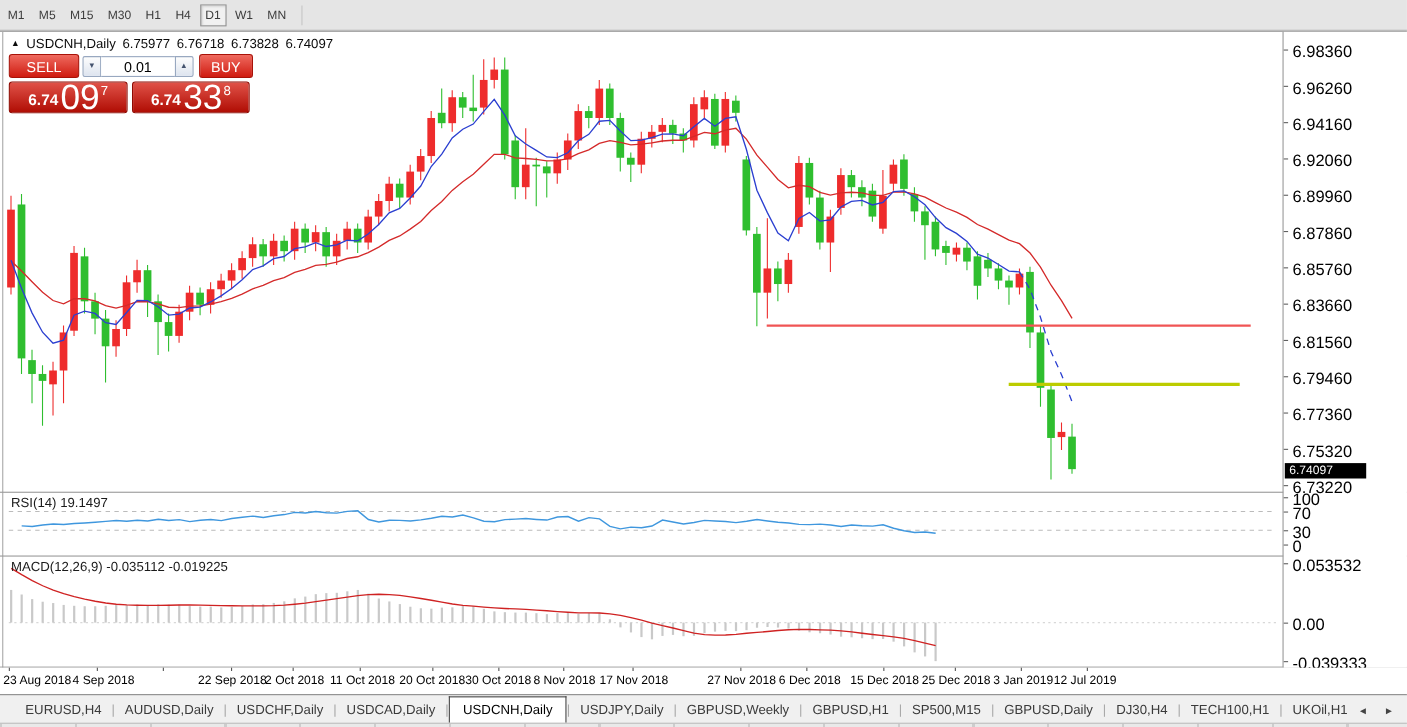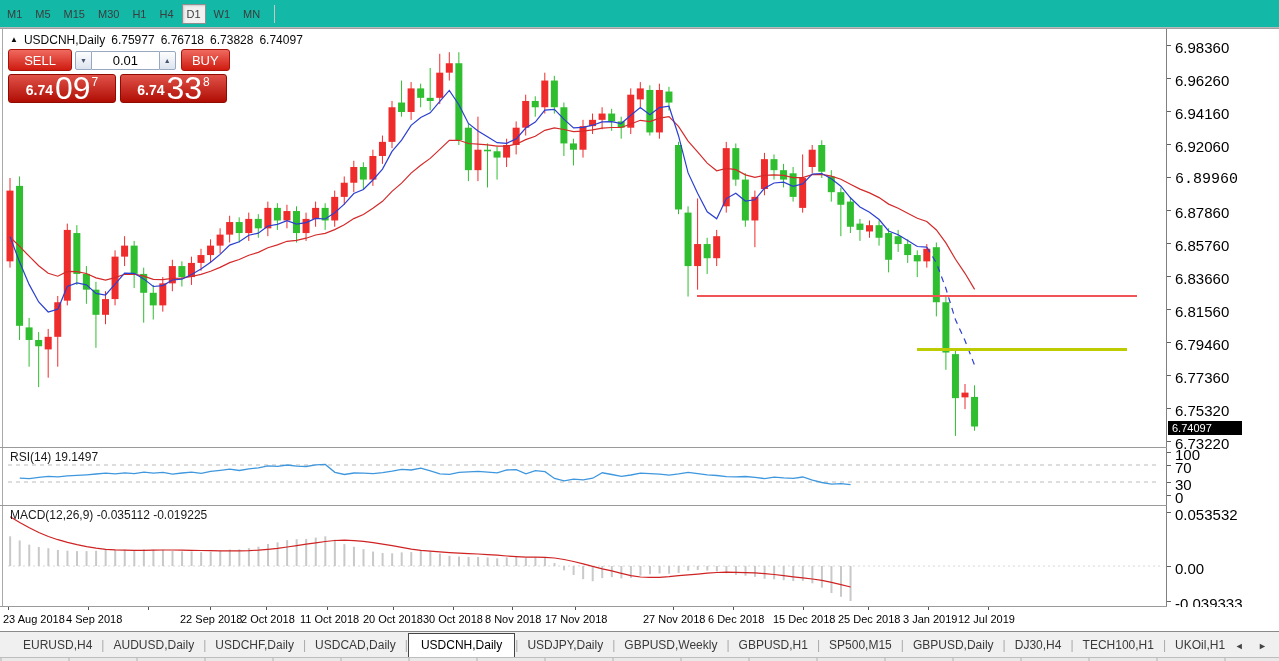--- a/index.html
+++ b/index.html
@@ -1,20 +1,20 @@
 <!DOCTYPE html>
 <html><head>
 <meta charset="utf-8">
 <style>
   html,body{margin:0;padding:0;background:#ffffff;}
   #app{position:relative;width:1279px;height:661px;background:#ffffff;
        font-family:"Liberation Sans",sans-serif;overflow:hidden;color:#000;}
 
   
-  .tfbar{position:absolute;left:0;top:0;width:1279px;height:28px;background:#14b8a6;
+  .tfbar{position:absolute;left:0;top:0;width:1279px;height:28px;background:#e5e5e5;
          border-bottom:1px solid #b9b9b9;display:flex;align-items:center;padding-left:2px;box-sizing:border-box;}
   .tfbtn{font-size:11px;color:#3c3c3c;padding:3px 4px;margin-right:3px;border:1px solid transparent;cursor:default;}
   .tfbtn.active{background:#f1f1f1;border:1px solid #8f8f8f;box-shadow:inset 1px 1px 2px rgba(0,0,0,.15);}
   .tfsep{height:18px;border-left:1px solid #c6c6c6;margin-left:6px;}
 
   
   .vline-axis{position:absolute;left:1166px;top:29px;width:1px;height:578px;background:#808080;}
   .vline-left{position:absolute;left:2px;top:29px;width:1px;height:601px;background:#a8a8a8;}
   .hsep{position:absolute;left:0;width:1279px;background:#9a9a9a;height:1px;}
 
@@ -449,21 +449,21 @@
     <div class="bidtag">6.74097</div>
   <div class="axtick" style="top: 16px;"></div>
       <div class="axlabel" style="top: 10px;">6.98360</div>
       <div class="axtick" style="top: 49px;"></div>
       <div class="axlabel" style="top: 43px;">6.96260</div>
       <div class="axtick" style="top: 82px;"></div>
       <div class="axlabel" style="top: 76px;">6.94160</div>
       <div class="axtick" style="top: 115px;"></div>
       <div class="axlabel" style="top: 109px;">6.92060</div>
       <div class="axtick" style="top: 148px;"></div>
-      <div class="axlabel" style="top: 142px; font-family: Liberation Mono, monospace;">6.89960</div>
+      <div class="axlabel" style="top: 142px;">6.89960</div>
       <div class="axtick" style="top: 181px;"></div>
       <div class="axlabel" style="top: 175px;">6.87860</div>
       <div class="axtick" style="top: 214px;"></div>
       <div class="axlabel" style="top: 208px;">6.85760</div>
       <div class="axtick" style="top: 247px;"></div>
       <div class="axlabel" style="top: 241px;">6.83660</div>
       <div class="axtick" style="top: 280px;"></div>
       <div class="axlabel" style="top: 274px;">6.81560</div>
       <div class="axtick" style="top: 313px;"></div>
       <div class="axlabel" style="top: 307px;">6.79460</div>

